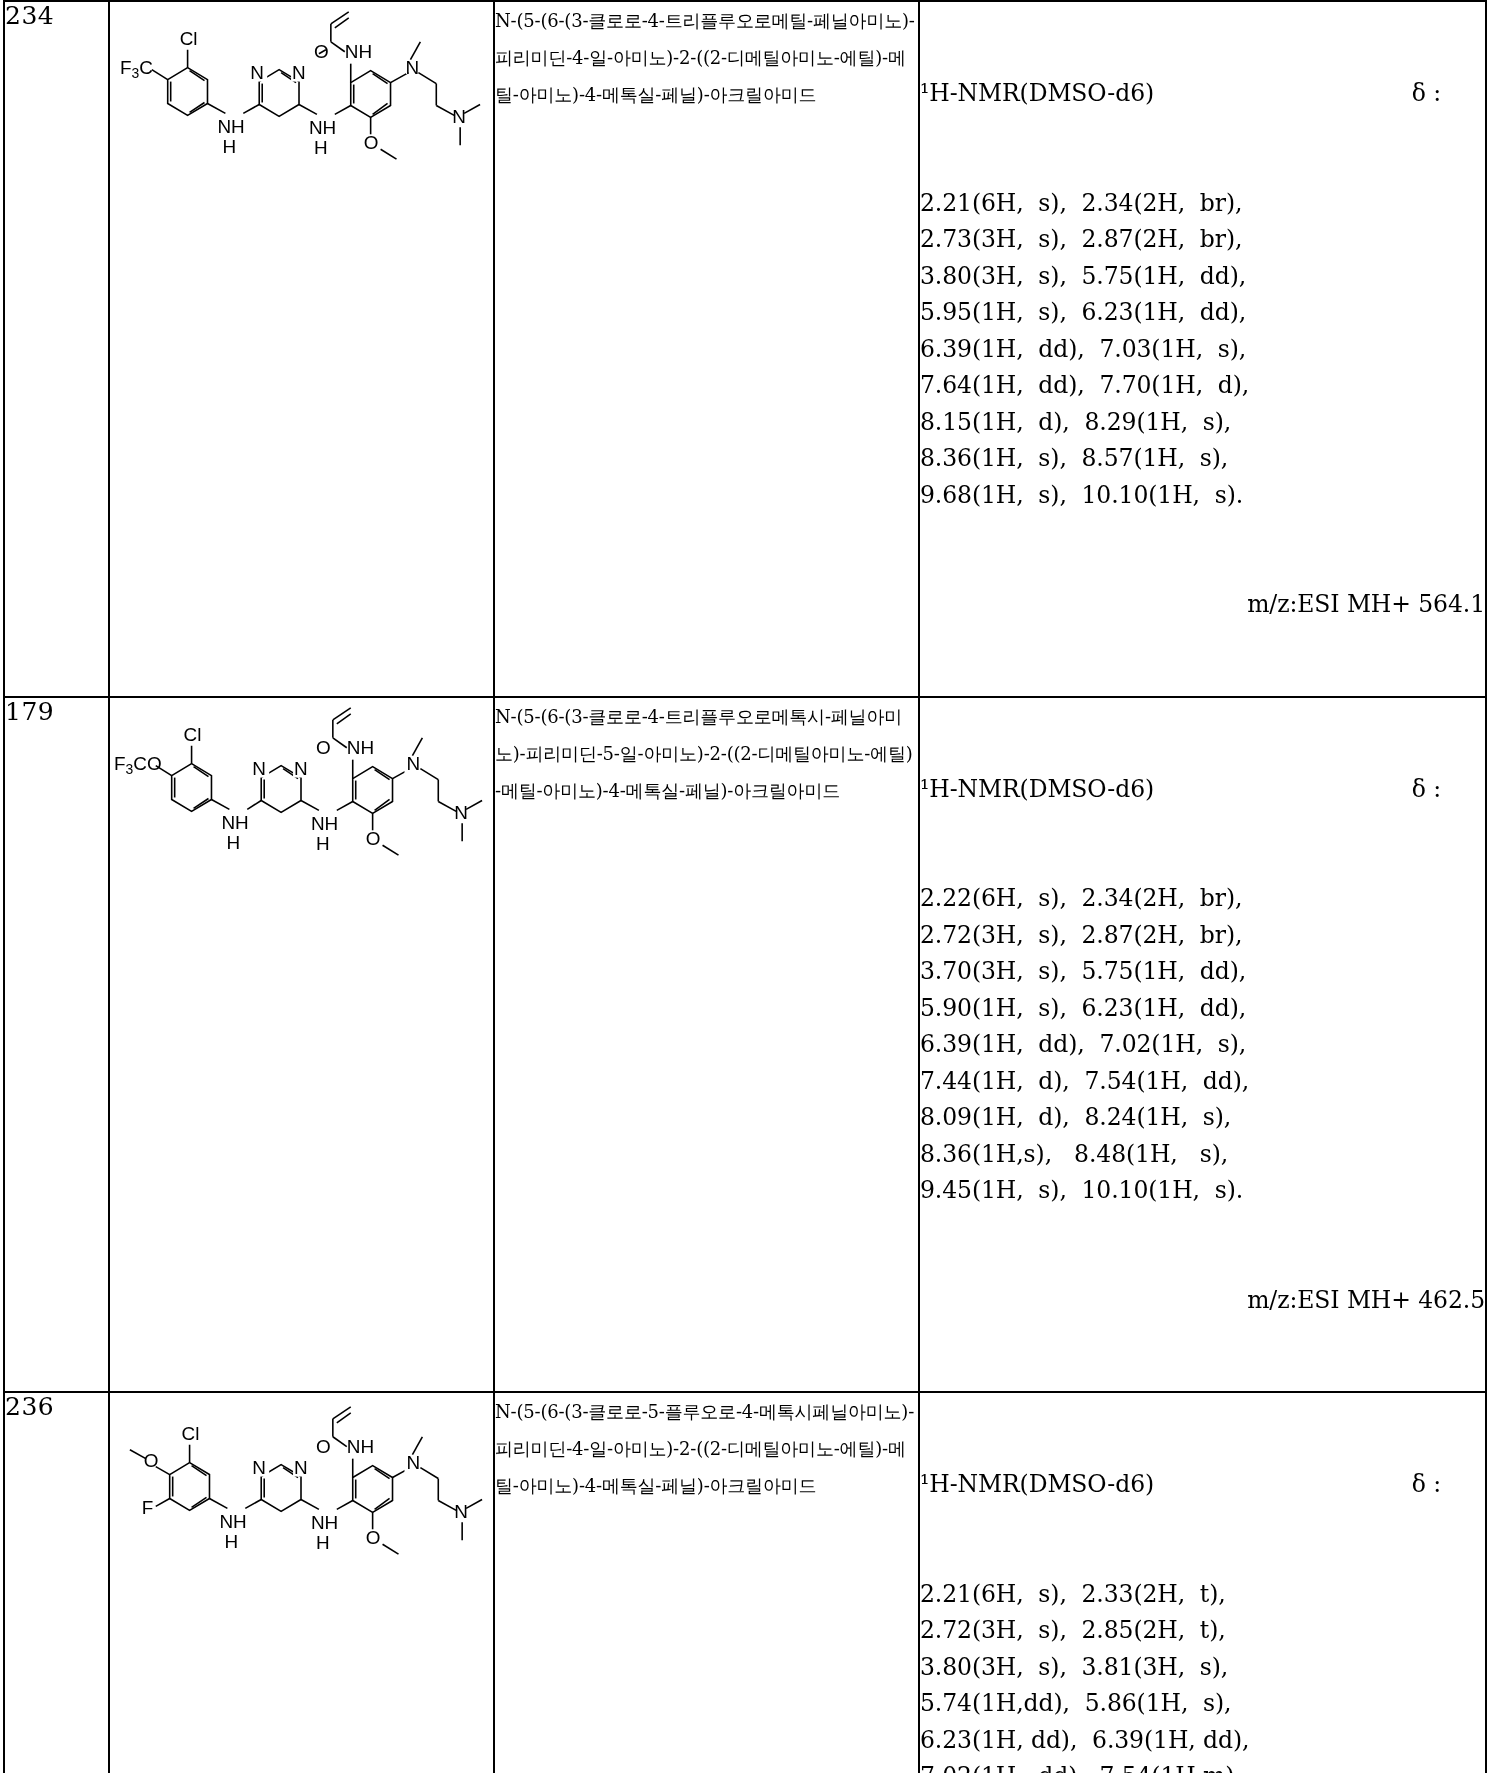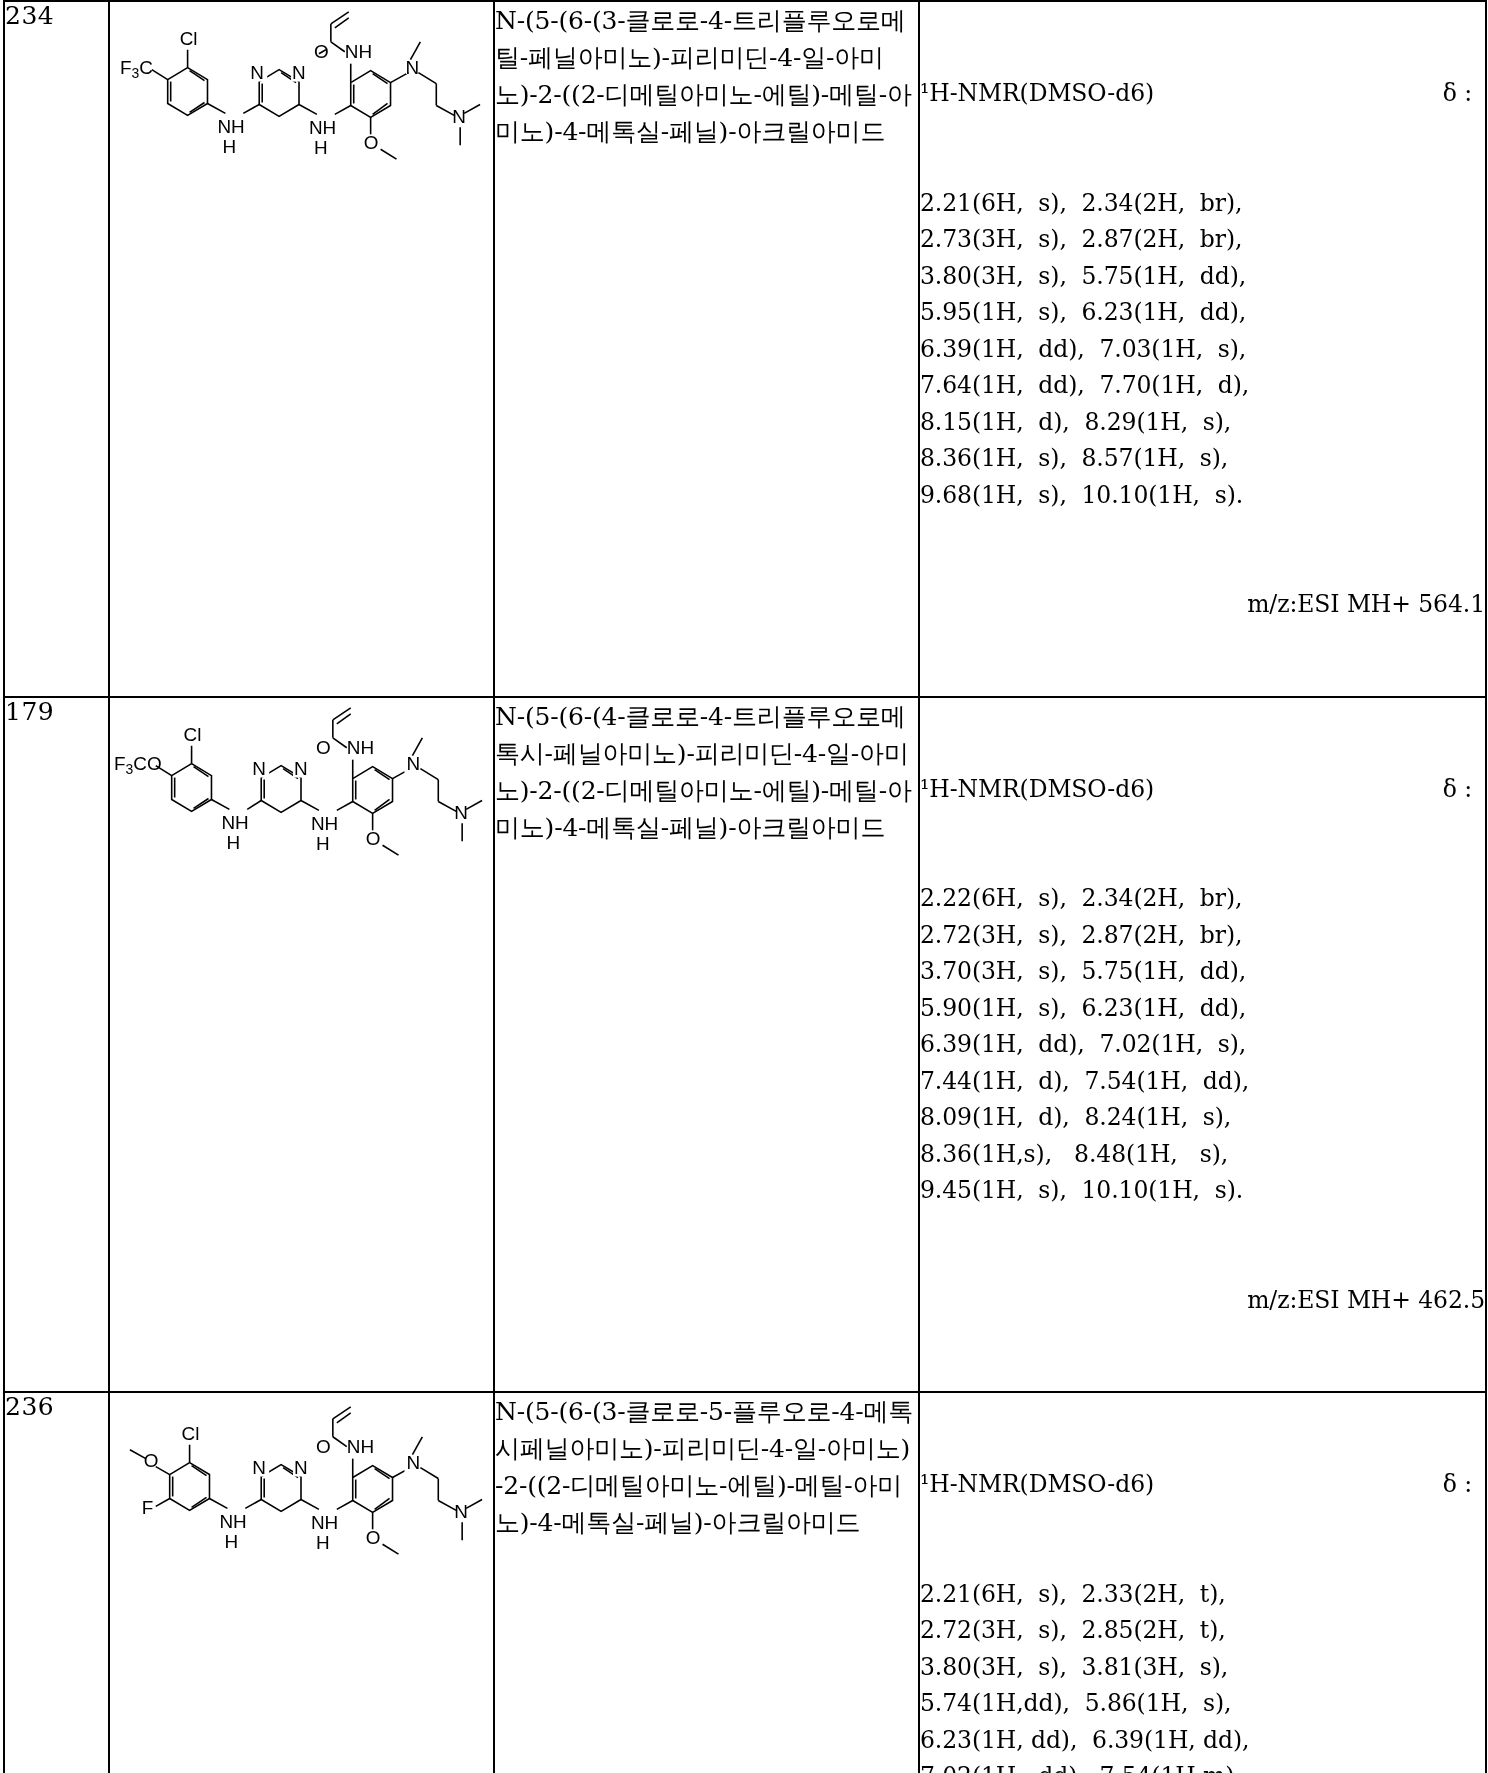--- a/index.html
+++ b/index.html
@@ -31,38 +31,38 @@
     font-size:25px;
     line-height:1.1;
     padding:8px 0 0 14px;
     letter-spacing:0.5px;
   }
   .struct-cell{position:relative;}
   .struct-wrap{position:relative;width:100%;}
   .struct-wrap svg{display:block;width:100%;height:auto;}
 
   .name-cell{
-    font-size:25px;
+    font-size:18px;
     line-height:37px;
     padding:8px 4px 6px 10px;
     letter-spacing:-0.2px;
     word-break:break-all;
   }
   .nmr-cell{
     font-size:23.5px;
     line-height:36.5px;
     padding:8px 4px 6px 12px;
     letter-spacing:-0.1px;
     white-space:pre-wrap;
     font-family:"DejaVu Serif","Liberation Serif",serif;
   }
   .nmr-head{
     display:flex;
     justify-content:space-between;
-    padding-right:13px;
+    padding-right:44px;
   }
   .nmr-head .delta{font-style:normal;}
   .nmr-body{white-space:pre-wrap;}
   .mz{white-space:pre;text-align:right;}
 
   
   tr.r234 > td{height:383px;}
   tr.r235 > td{height:368px;}
   tr.r236 > td{height:363px;}
 
@@ -219,21 +219,21 @@
         <line x1="304" y1="58" x2="314" y2="40"></line>
         <line x1="312" y1="71" x2="330" y2="82"></line>
         <line x1="330" y1="82" x2="330" y2="104"></line>
         <line x1="330" y1="104" x2="348" y2="114"></line>
         <text class="atom" x="346" y="122" fill="#000" stroke="none">N</text>
         <line x1="358" y1="112" x2="374" y2="103"></line>
         <line x1="354" y1="126" x2="354" y2="144"></line>
       </svg>
       </div>
     </td>
-    <td class="name-cell">N-(5-(6-(4-클로로-4-트리플루오로메톡시-페닐아미노)-피리미딘-4-일-아미노)-2-((2-디메틸아미노-에틸)-메틸-아미노)-4-메톡실-페닐)-아크릴아미드</td>
+    <td class="name-cell">N-(5-(6-(3-클로로-4-트리플루오로메톡시-페닐아미노)-피리미딘-5-일-아미노)-2-((2-디메틸아미노-에틸)-메틸-아미노)-4-메톡실-페닐)-아크릴아미드</td>
     <td class="nmr-cell">
       <div class="nmr-head">
         <span>¹H-NMR(DMSO-d6)</span>
         <span class="delta">δ :</span>
       </div>
       <div class="nmr-body">2.22(6H,  s),  2.34(2H,  br),
 2.72(3H,  s),  2.87(2H,  br),
 3.70(3H,  s),  5.75(1H,  dd),
 5.90(1H,  s),  6.23(1H,  dd),
 6.39(1H,  dd),  7.02(1H,  s),

